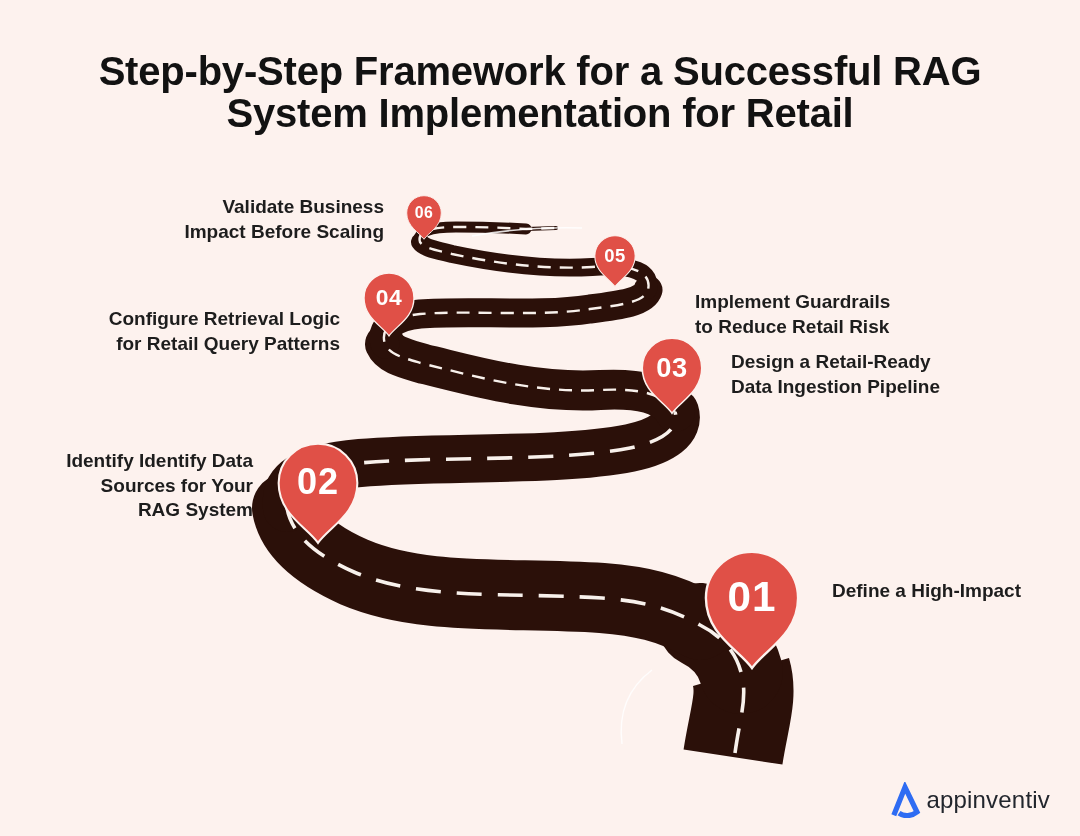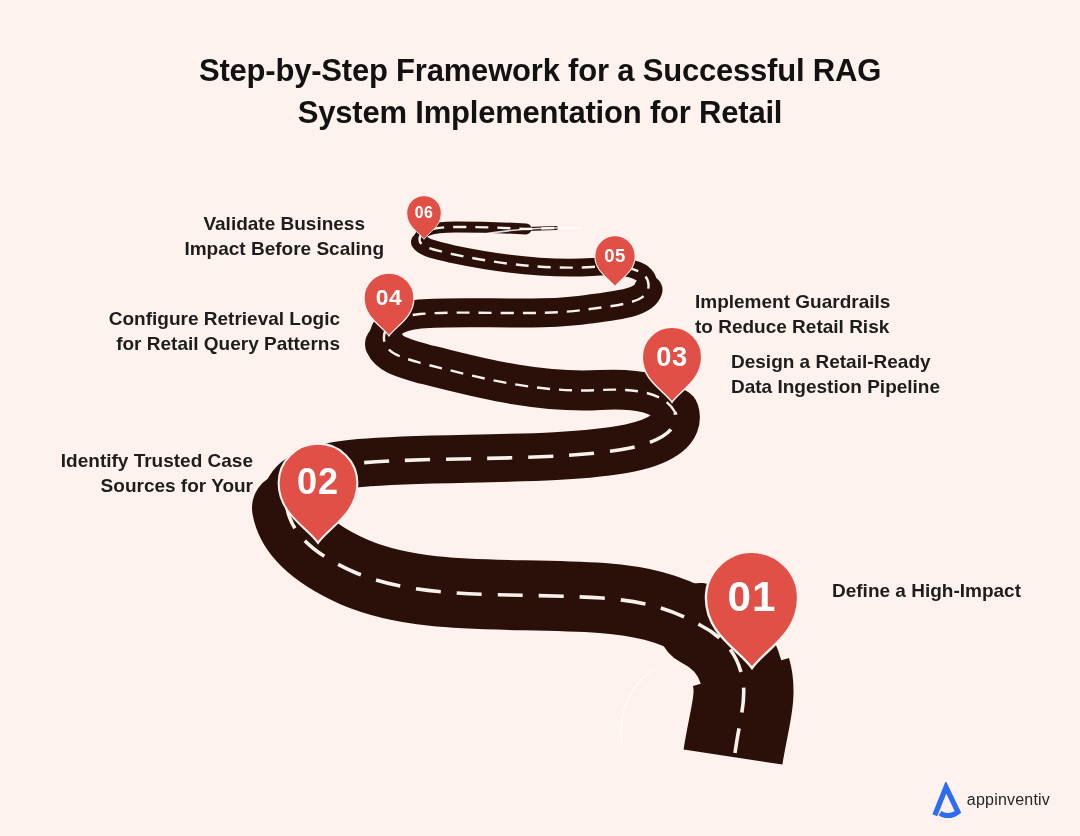--- a/index.html
+++ b/index.html
@@ -16,21 +16,21 @@
   body{
     position:relative;
     background:var(--background);
     font-family:"Liberation Sans",sans-serif;
     overflow:hidden;
   }
   .title{
     position:absolute;
     left:0; right:0; top:50px;
     text-align:center;
-    font-size:31px;
+    font-size:40px;
     font-weight:800;
     line-height:42px;
     color:#121212;
     letter-spacing:-0.2px;
   }
   #road-svg{
     position:absolute; left:0; top:0;
     width:1080px; height:836px;
   }
   .road-seg{ stroke:var(--road); fill:none; stroke-linejoin:round; stroke-linecap:round; }
@@ -42,47 +42,47 @@
   .pin-body{ fill:var(--pin-red); stroke:var(--background); stroke-width:2.5; }
   .pin-num-text{
     font-family:"Liberation Sans",sans-serif;
     font-weight:700; font-size:44px;
     fill:var(--pin-number);
     letter-spacing:1px;
   }
   
   #pin-1{ left:704px; top:550px; width:96px; }
   #pin-2{ left:277px; top:442px; width:82px; }
-  #pin-3{ left:641px; top:326px; width:62px; }
+  #pin-3{ left:641px; top:337px; width:62px; }
   #pin-4{ left:363px; top:272px; width:52px; }
   #pin-5{ left:594px; top:235px; width:42px; }
   #pin-6{ left:406px; top:195px; width:36px; }
   .step-label{
     position:absolute;
     font-size:19px;
     font-weight:600;
     line-height:24.5px;
     color:var(--text);
     white-space:nowrap;
   }
   .align-right{ text-align:right; }
   #label-1{ left:832px; top:579px; }
   #label-2{ right:827px; top:449px; }
   #label-3{ left:731px; top:350px; }
   #label-4{ right:740px; top:307px; }
   #label-5{ left:695px; top:245px;margin-top:45px; }
-  #label-6{ right:696px; top:212px;text-align:center; }
+  #label-6{ right:696px; top:195px; }
   .logo{
     position:absolute;
     right:30px; bottom:18px;
     display:flex; align-items:center; gap:5px;
   }
   .logo-icon svg{ display:block; }
   .logo-text{
-    font-size:16px;
+    font-size:24px;
     font-weight:500;
     color:#22262d;
     letter-spacing:.2px;
   }
 </style>
 <title>Step-by-Step Framework for a Successful RAG System Implementation for Retail</title></head>
 <body>
 
 <div class="title">
   <div>Step-by-Step Framework for a Successful RAG</div>
@@ -143,22 +143,23 @@
   <svg viewBox="0 0 100 125">
       <path class="pin-body" d="M50,123 C37,104 2,88 2,50 A48,48 0 1,1 98,50 C98,88 63,104 50,123 Z"></path>
       <text class="pin-num-text" x="50" y="64" text-anchor="middle">06</text>
     </svg>
 </div>
 
 <div class="step-label" id="label-1">
   <div>Define a High-Impact</div>
 </div>
 <div class="step-label align-right" id="label-2">
-  <div>Identify Trusted Case</div>
+  <div>Identify Identify Data</div>
   <div>Sources for Your</div>
+  <div>RAG System</div>
 </div>
 <div class="step-label" id="label-3">
   <div>Design a Retail-Ready</div>
   <div>Data Ingestion Pipeline</div>
 </div>
 <div class="step-label align-right" id="label-4">
   <div>Configure Retrieval Logic</div>
   <div>for Retail Query Patterns</div>
 </div>
 <div class="step-label" id="label-5">

